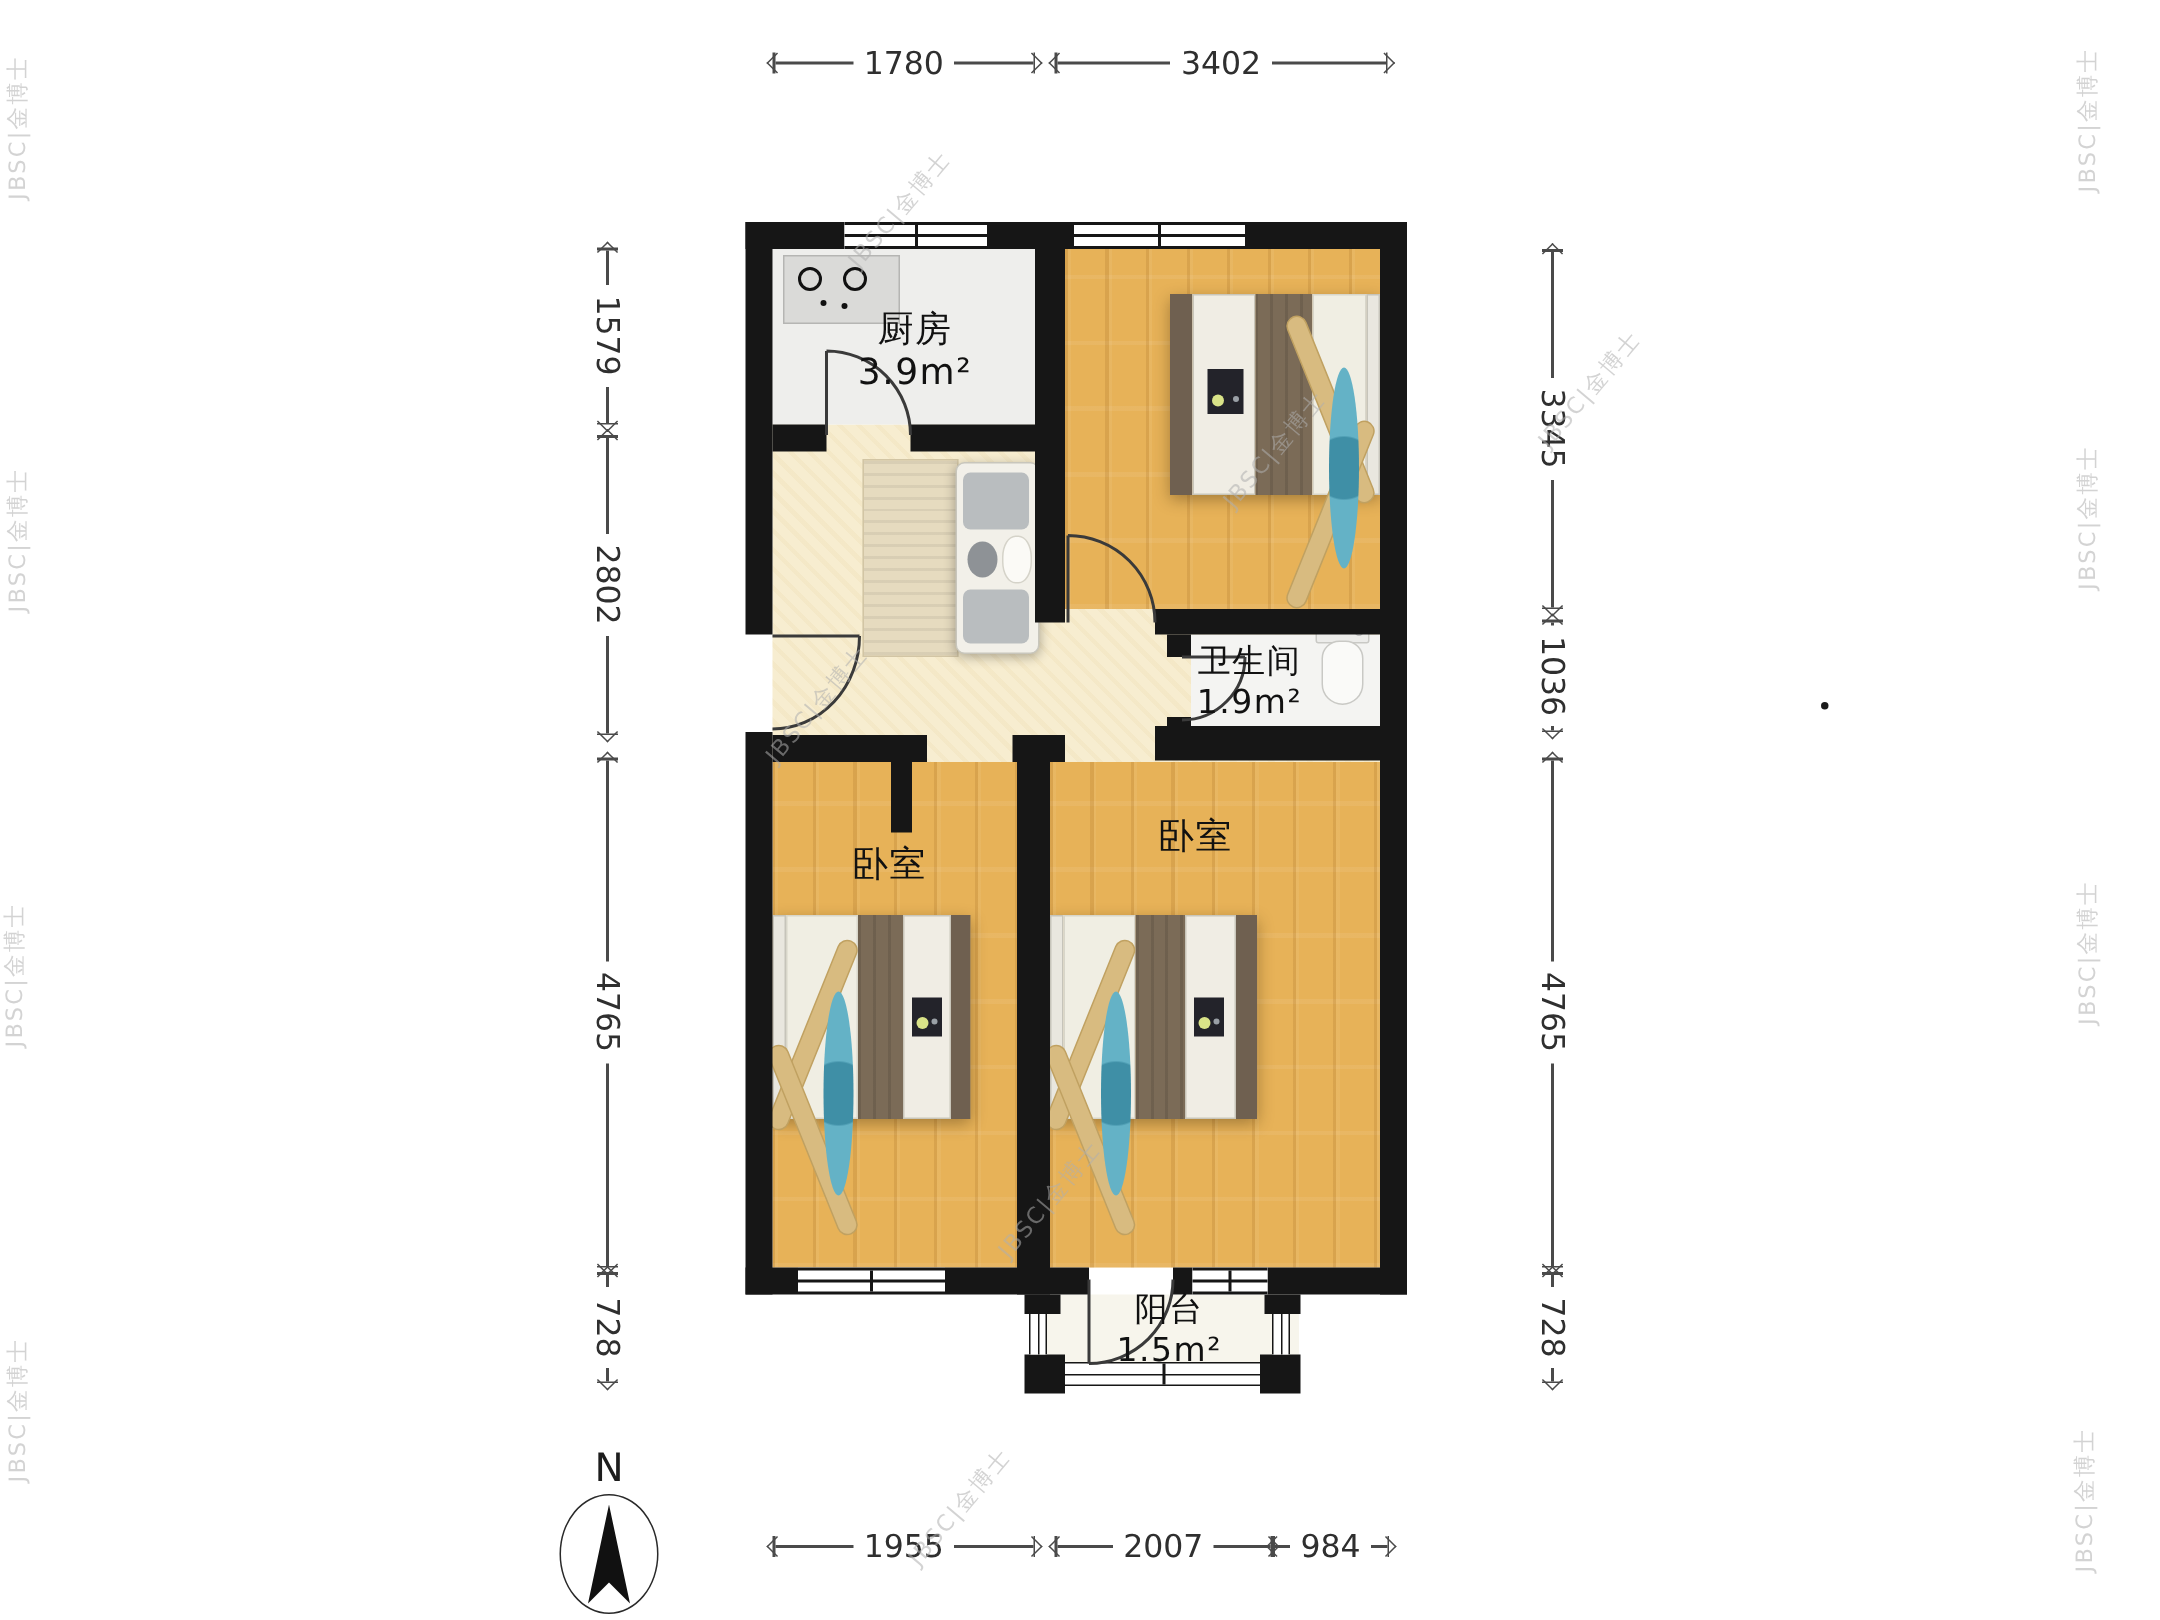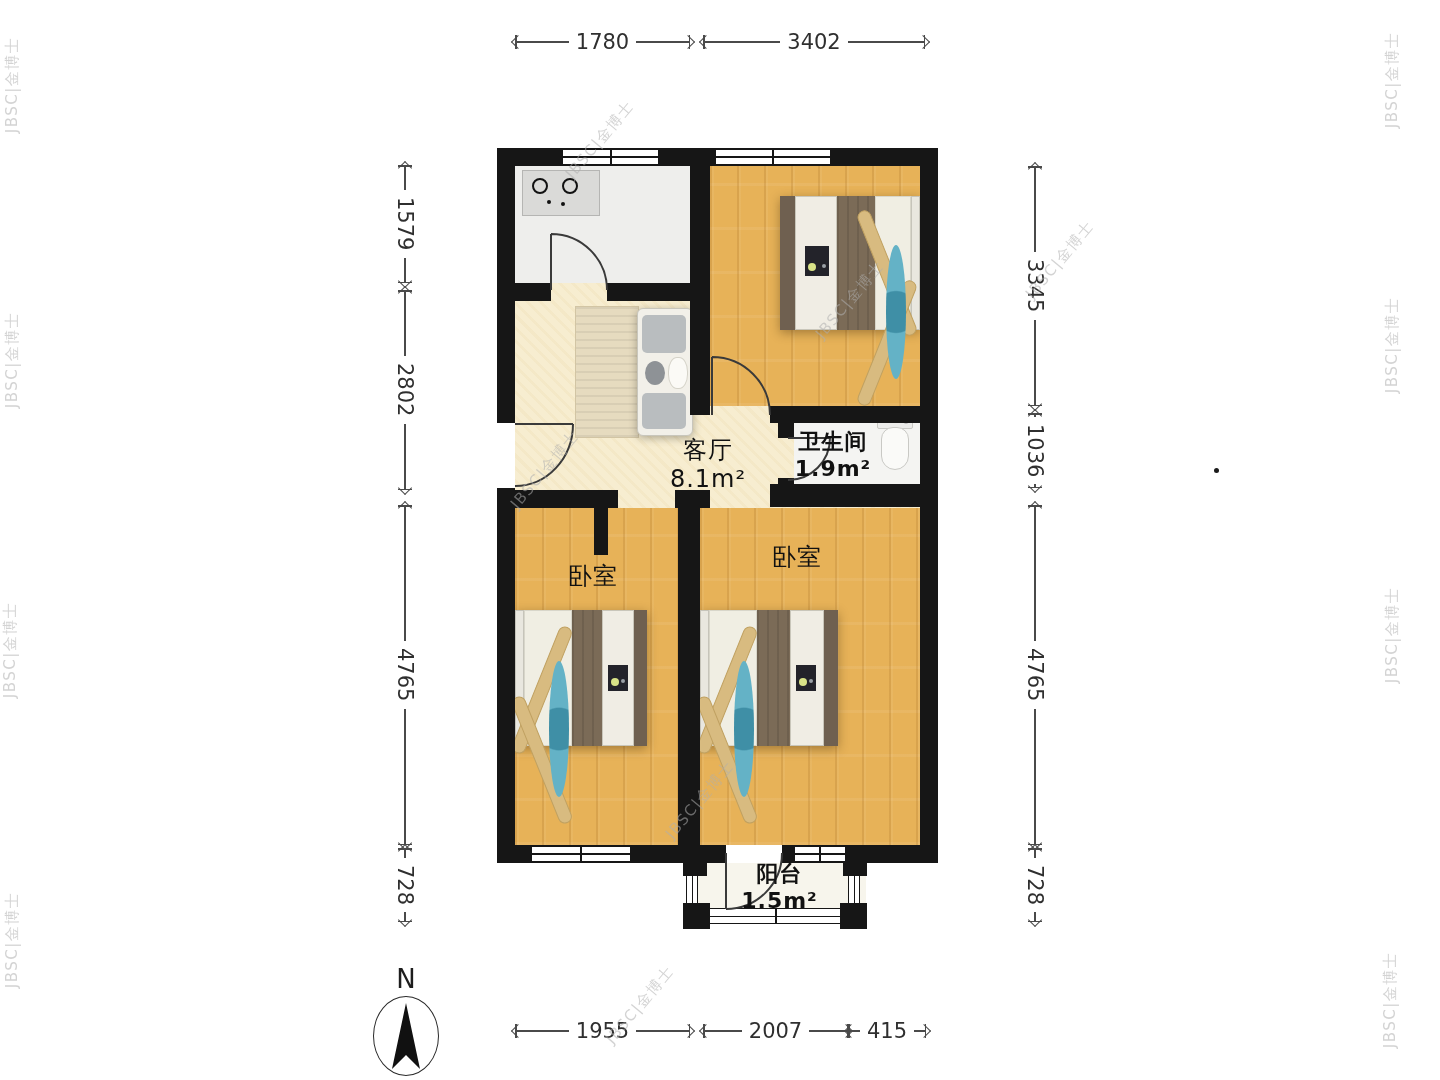--- a/index.html
+++ b/index.html
@@ -37,21 +37,21 @@
   .panel { background:#f0ede4; border:1px solid #c9c6ba; }
   .edgeb { background:#6f6050; }
   .pil   { position:absolute; width:14px; height:40px; background:#d8bb80; border-radius:7px; border:1px solid #c0a161; }
   .bluec { position:absolute; width:20px; height:34px; border-radius:50%;
            background:radial-gradient(circle at 50% 50%, #3f8fa6 0 30%, #64b2c6 32% 100%); }
   .tvq   { position:absolute; background:#23232a; }
   .tvq::before { content:""; position:absolute; width:8px; height:8px; border-radius:50%; background:#d9e388; left:3px; bottom:5px; }
   .tvq::after  { content:""; position:absolute; width:4px; height:4px; border-radius:50%; background:#9aa0a6; right:3px; bottom:8px; }
 
   .room-label { position:absolute; text-align:center; color:#111; font-size:24px; line-height:29px; letter-spacing:1px; }
-  .room-label.small { font-size:22px; line-height:27px;font-weight:bold; }
+  .room-label.small { font-size:22px; line-height:27px; }
   .room-label span { display:block; }
 
   .dim-h { position:absolute; display:flex; align-items:center; height:26px; color:#2f2f2f; font-size:21px; }
   .dim-v { position:absolute; display:flex; flex-direction:column; align-items:center; width:26px; color:#2f2f2f; font-size:21px; }
   .ln  { background:#4a4a4a; }
   .dim-h .ln { height:1.5px; flex:1 1 0; min-width:0; }
   .dim-v .ln { width:1.5px; flex:1 1 0; min-height:0; }
   .t { background:#4a4a4a; flex:none; }
   .dim-h .t { width:1.5px; height:14px; }
   .dim-v .t { width:14px; height:1.5px; }
@@ -183,28 +183,28 @@
   <svg id="doors" width="1440" height="1080" viewBox="0 0 1440 1080">
     <g fill="none" stroke="#3a3a3a" stroke-width="2">
       <path d="M515,424 L573,424 M573,424 A58,62 0 0 1 515,486"></path>
       <path d="M551,290 L551,234 M551,234 A56,56 0 0 1 607,290"></path>
       <path d="M712,415 L712,357 M712,357 A58,58 0 0 1 770,415"></path>
       <path d="M788,438 L830,438 M830,438 A42,42 0 0 1 788,480"></path>
       <path d="M726,853 L726,909 M726,909 A56,56 0 0 0 782,853"></path>
     </g>
   </svg>
 
+  <div class="room-label" style="left:555px; top:205px; width:110px;">
+    <span>厨房</span>
+    <span>3.9m²</span>
+  </div>
   <div class="room-label small" style="left:787px; top:428px; width:92px;">
     <span>卫生间</span>
     <span>1.9m²</span>
   </div>
-  <div class="room-label" style="left:648px; top:436px; width:120px;">
-    <span>客厅</span>
-    <span>8.1m²</span>
-  </div>
   <div class="room-label" style="left:556px; top:562px; width:74px;">
     <span>卧室</span>
   </div>
   <div class="room-label" style="left:760px; top:543px; width:74px;">
     <span>卧室</span>
   </div>
   <div class="room-label small" style="left:722px; top:860px; width:115px;">
     <span>阳台</span>
     <span>1.5m²</span>
   </div>
@@ -243,21 +243,21 @@
       <span class="ln"></span>
     <span class="lab">2007</span>
     <span class="ln"></span>
       <span class="c right"></span>
       <span class="t"></span>
   </div>
   <div class="dim-h" style="left:848px; top:1018px; width:78px;">
     <span class="t"></span>
       <span class="c left"></span>
       <span class="ln"></span>
-    <span class="lab">415</span>
+    <span class="lab">984</span>
     <span class="ln"></span>
       <span class="c right"></span>
       <span class="t"></span>
   </div>
 
   <div class="dim-v" style="left:392px; top:165px; height:118px;">
     <span class="t"></span>
       <span class="c up"></span>
       <span class="ln"></span>
     <span class="lab">1579</span>

